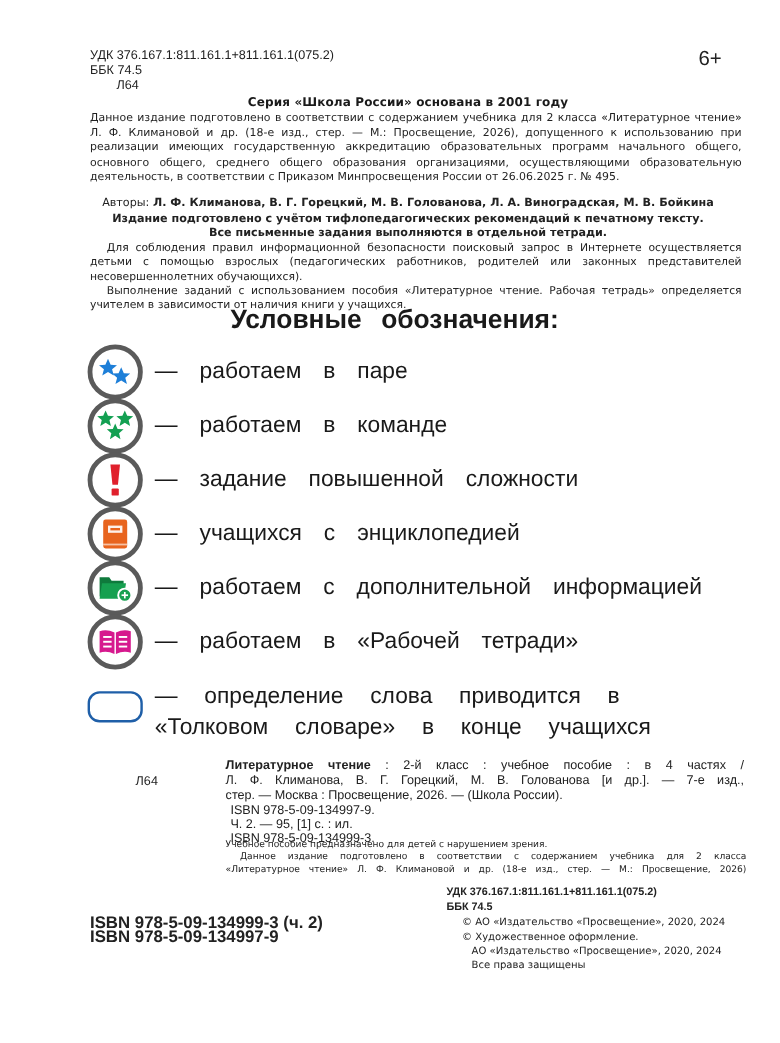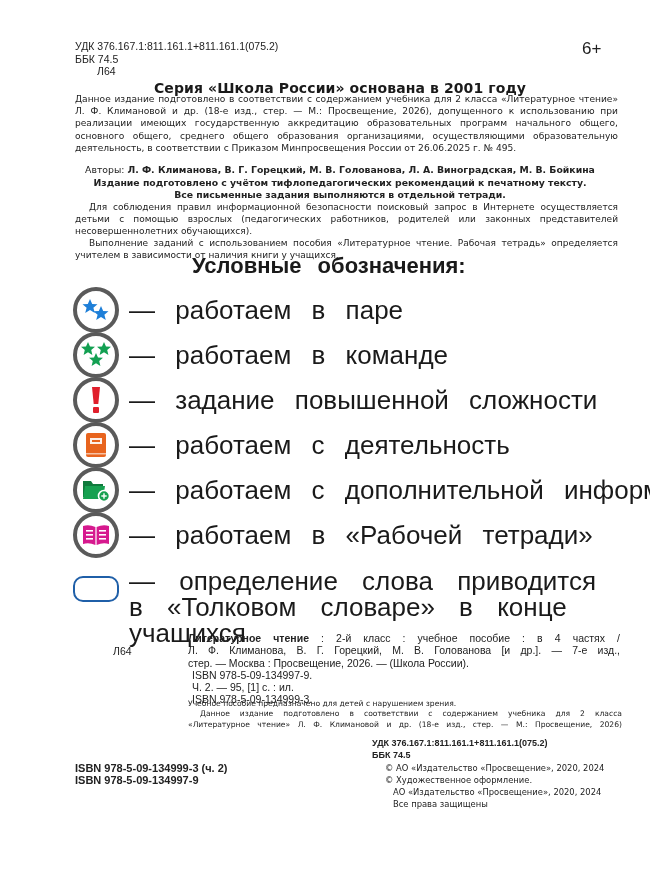--- a/index.html
+++ b/index.html
@@ -3,54 +3,54 @@
   <meta charset="utf-8">
   <style>
     * { box-sizing: border-box; margin: 0; padding: 0; }
     html, body { width: 650px; height: 869px; background: #ffffff; overflow: hidden; }
     body { position: relative; font-family: "DejaVu Sans", sans-serif; color: #1a1a1a; }
 
     .udk-top { position: absolute; left: 75px; top: 40px; font-family: "Liberation Sans", sans-serif; font-size: 10.5px; line-height: 12.5px; color: #222; }
     .udk-top .indent { padding-left: 22px; display: block; }
     .age { position: absolute; left: 582px; top: 39px; font-family: "Liberation Sans", sans-serif; font-size: 17px; color: #222; }
 
-    .series { position: absolute; left: 60px; width: 560px; top: 80px; text-align: center; font-size: 14px; font-weight: bold; letter-spacing: 0.1px; }
+    .series { position: absolute; left: 60px; width: 560px; top: 80px; text-align: center; font-size: 10px; font-weight: bold; letter-spacing: 0.1px; }
     .para { position: absolute; left: 75px; width: 543px; font-size: 9.1px; line-height: 12.2px; text-align: justify; color: #222; }
     .para.p1 { top: 93px; }
     .center-lines { position: absolute; left: 60px; width: 560px; text-align: center; font-size: 9.3px; line-height: 12.5px; color: #222; }
     .center-lines.authors { top: 164px; }
     .center-lines .lbl { font-weight: normal; }
     .center-lines .b { font-weight: bold; }
     .center-lines.written { top: 189px; font-weight: bold; }
     .para.p2 { top: 201px; font-size: 9px; line-height: 12px; }
     .para.p2 .ind, .para.p2 .ind2 { text-indent: 14px; display: block; }
 
     .legend-title { position: absolute; left: 192px; top: 253px; font-family: "Liberation Sans", sans-serif; font-size: 22px; font-weight: bold; word-spacing: 10px; color: #1a1a1a; }
 
     .legend-row { position: absolute; left: 73px; height: 46px; display: flex; align-items: center; }
     .legend-icon { width: 46px; height: 46px; border-radius: 50%; border: 4px solid #5a5a5a; background: #fff; display: flex; align-items: center; justify-content: center; flex: none; }
     .legend-icon svg { display: block; }
-    .legend-text { margin-left: 10px; font-family: "Liberation Sans", sans-serif; font-size: 26px; color: #1a1a1a; word-spacing: 13px; white-space: nowrap; }
+    .legend-text { margin-left: 10px; font-family: "Liberation Sans", sans-serif; font-size: 19px; color: #1a1a1a; word-spacing: 13px; white-space: nowrap; }
     .legend-rect { width: 46px; height: 26px; border: 2.5px solid #1f5fa8; border-radius: 10px; flex: none; }
     .legend-row.def { align-items: flex-start; height: 60px; }
     .legend-row.def .legend-rect { margin-top: 10px; }
     .legend-row.def .legend-text { white-space: normal; width: 480px; line-height: 26px; word-spacing: 17px; margin-top: 2px; }
 
     .biblio { position: absolute; left: 113px; top: 632px; font-family: "Liberation Sans", sans-serif; font-size: 10.5px; line-height: 12.3px; color: #222; }
     .biblio .code { position: absolute; left: 0; top: 12.5px; }
     .biblio .body { margin-left: 75px; width: 432px; }
     .biblio .body .line { display: block; text-align: justify; text-align-last: justify; }
     .biblio .body .line.left { text-align-last: left; }
     .biblio .body .sub { display: block; padding-left: 4px; }
     .note { position: absolute; left: 188px; top: 699px; width: 434px; font-size: 7.6px; line-height: 10.4px; color: #222; }
     .note .just { text-align: justify; text-align-last: justify; display: block; }
     .note .ind { padding-left: 12px; }
     .udk-bottom { position: absolute; left: 372px; top: 738px; font-family: "Liberation Sans", sans-serif; font-size: 9px; line-height: 11.5px; font-weight: bold; color: #222; }
 
-    .isbn-left { position: absolute; left: 75px; top: 762px; font-family: "Liberation Sans", sans-serif; font-size: 11px; line-height: 12px; font-weight: bold; color: #222; }
+    .isbn-left { position: absolute; left: 75px; top: 762px; font-family: "Liberation Sans", sans-serif; font-size: 14px; line-height: 12px; font-weight: bold; color: #222; }
     .copyright { position: absolute; left: 385px; top: 762px; font-size: 8.4px; line-height: 12px; color: #222; }
     .copyright .ind { padding-left: 8px; display: block; }
   </style>
 </head>
 <body>
 
 <div class="udk-top">
   <span style="display:block">УДК 376.167.1:811.161.1+811.161.1(075.2)</span>
   <span style="display:block">ББК 74.5</span>
   <span class="indent">Л64</span>
@@ -109,21 +109,21 @@
 
 <div class="legend-row" style="top:422px">
   <div class="legend-icon">
     <svg width="22" height="26" viewBox="0 0 22 26">
       <rect x="1" y="1" width="20" height="24" rx="2" fill="#e8641e"></rect>
       <rect x="5" y="6" width="12" height="6" fill="#fff" opacity="0.9"></rect>
       <rect x="7" y="8" width="8" height="2" fill="#e8641e"></rect>
       <rect x="1" y="21" width="20" height="1.5" fill="#fff" opacity="0.6"></rect>
     </svg>
   </div>
-  <span class="legend-text">— работаем с деятельность</span>
+  <span class="legend-text">— учащихся с энциклопедией</span>
 </div>
 
 <div class="legend-row" style="top:467px">
   <div class="legend-icon">
     <svg width="30" height="26" viewBox="0 0 30 26">
       <path d="M2,4 L10,4 L12,7 L22,7 L22,20 L2,20 Z" fill="#0f7a3c"></path>
       <path d="M4,9 L24,9 L22,22 L2,22 Z" fill="#16a050"></path>
       <circle cx="23" cy="19" r="5.5" fill="#16a050" stroke="#fff" stroke-width="1.6"></circle>
       <rect x="20.3" y="18.3" width="5.4" height="1.4" fill="#fff"></rect>
       <rect x="22.3" y="16.3" width="1.4" height="5.4" fill="#fff"></rect>

